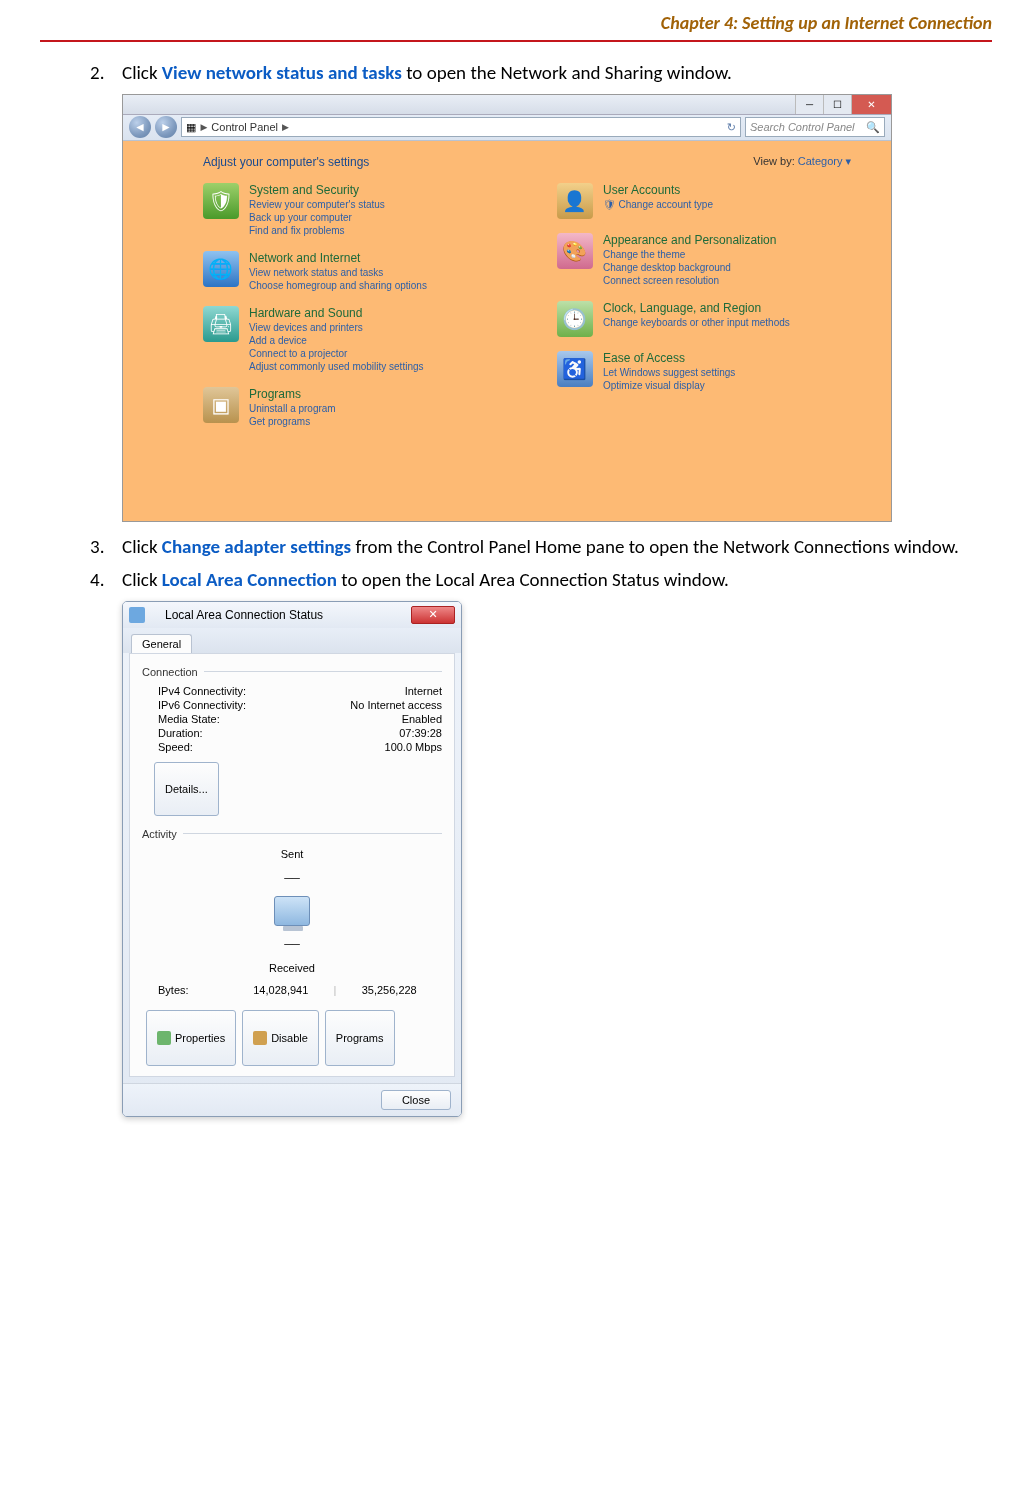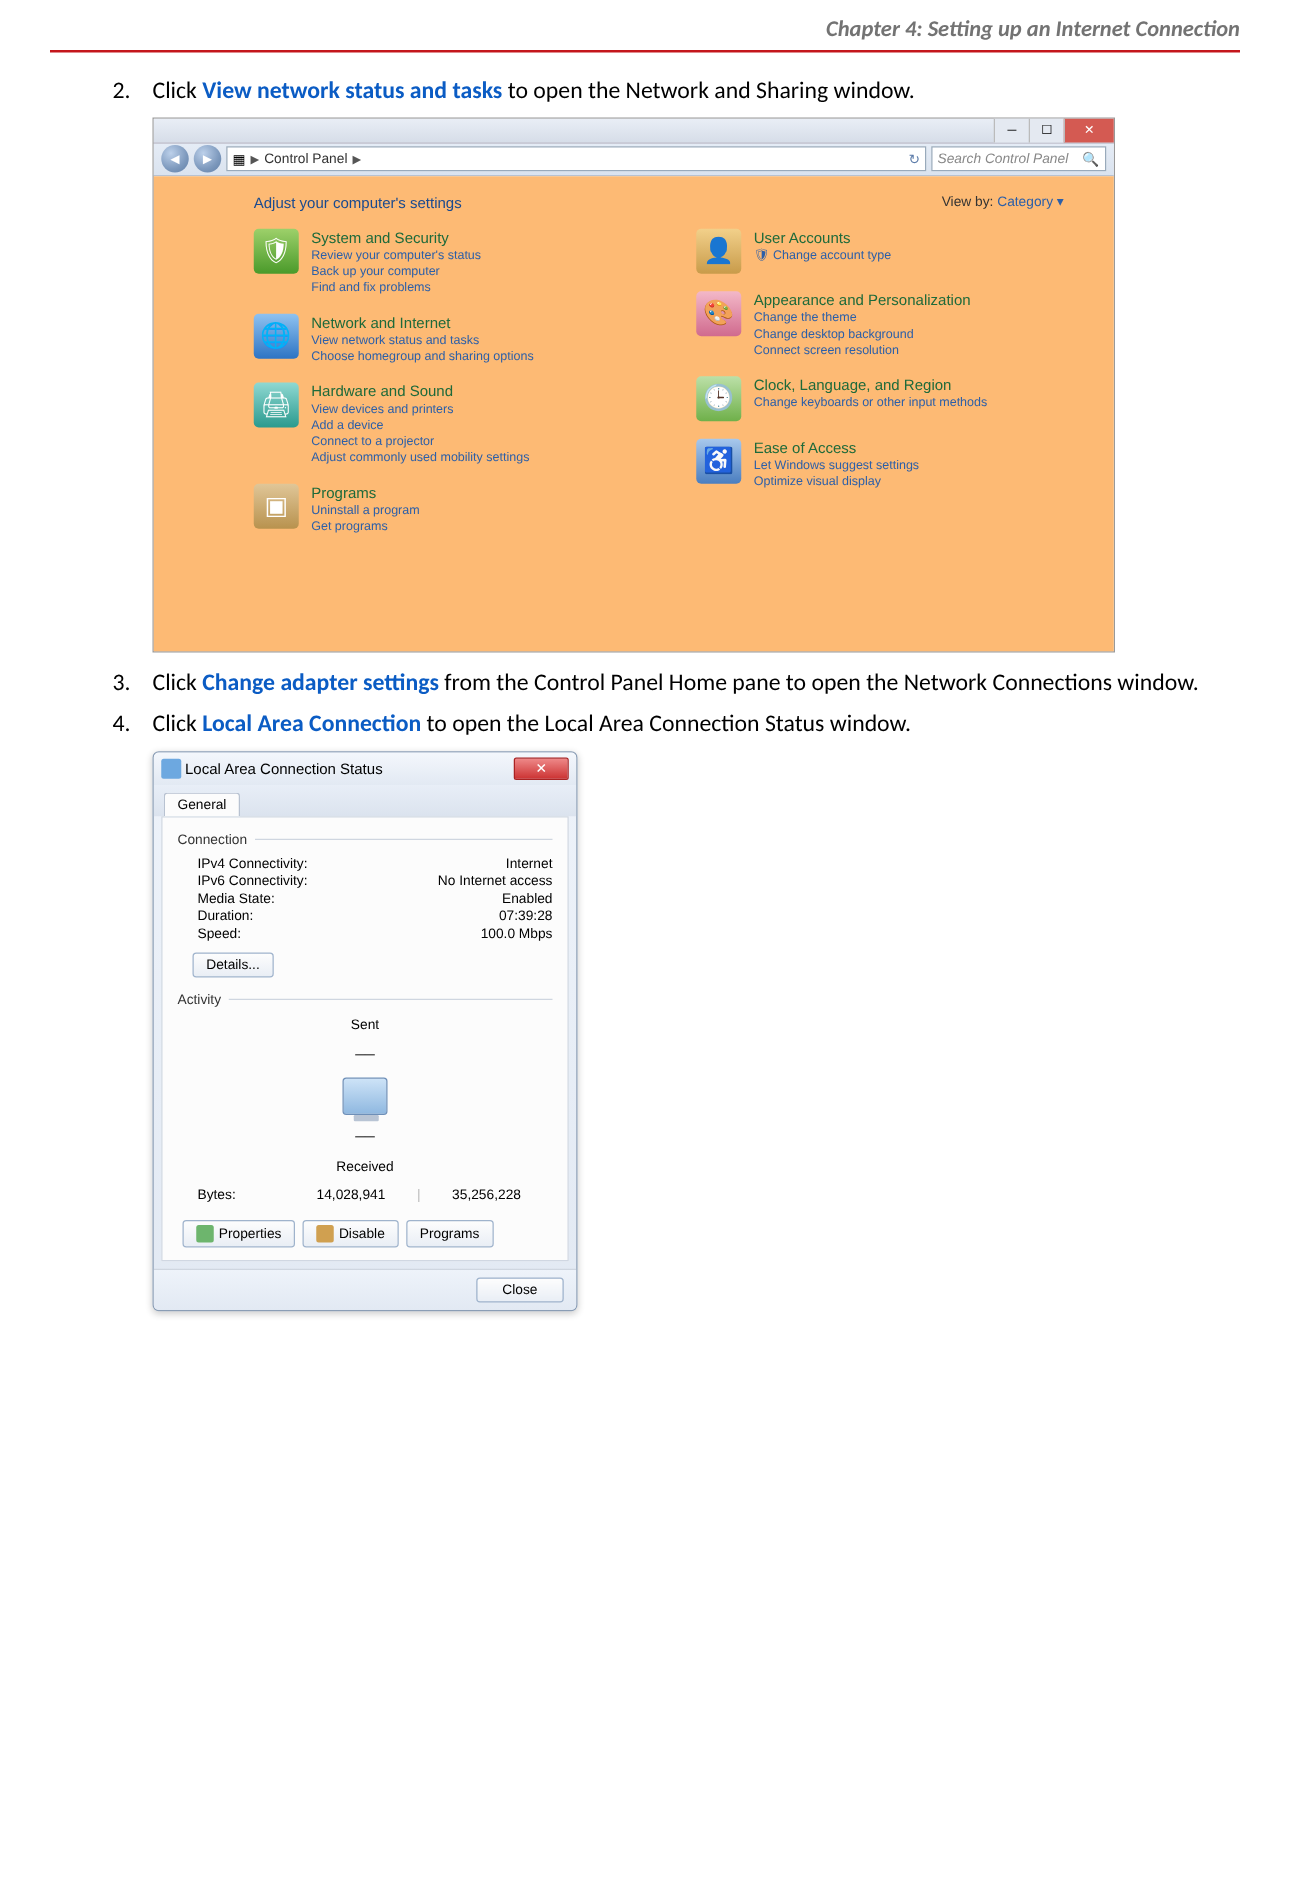--- a/index.html
+++ b/index.html
@@ -15,21 +15,21 @@
     position: relative;
     min-height: 1509px;
   }
   .header-line {
     text-align: right;
     font-style: italic;
     font-weight: bold;
     font-size: 18px;
     padding-top: 12px;
     padding-bottom: 6px;
-    color: #737373;
+    color: #a16207;
   }
   .rule {
     height: 2px;
     background: #c4161c;
     margin-bottom: 18px;
   }
   .content {
     margin-left: 50px;
     margin-right: 30px;
   }
@@ -166,21 +166,21 @@
     background: linear-gradient(#eef3fa,#e2e9f3);
     font-family: "Segoe UI", Tahoma, sans-serif;
     font-size: 12px;
     border-radius: 5px;
     overflow:hidden;
     box-shadow: 0 2px 6px rgba(0,0,0,0.2);
   }
   .lac-title {
     display:flex;
     align-items:center;
-    gap:3px;
+    gap:20px;
     padding: 4px 6px;
     background: linear-gradient(#f4f7fc,#e2e9f3);
     position:relative;
   }
   .lac-title .icon-net {
     width:16px;height:16px;background:#6da8e0;border-radius:2px;
   }
   .lac-close {
     margin-left:auto;
     width:44px;height:18px;
@@ -223,21 +223,21 @@
     display:flex;justify-content:space-between;
     font-size:11px;
     padding:1px 0 1px 16px;
     color:#000;
   }
   .btn {
     display:inline-flex;align-items:center;gap:4px;
     background:linear-gradient(#fdfdfd,#e9eef5);
     border:1px solid #9fb3cc;
     border-radius:3px;
-    padding:3px 10px;
+    padding:20px 10px;
     font-size:11px;
     color:#000;
   }
   .activity {
     display:flex;align-items:center;gap:12px;
     justify-content:center;
     margin:8px 0;
     font-size:11px;
     flex-direction:column;
   }

